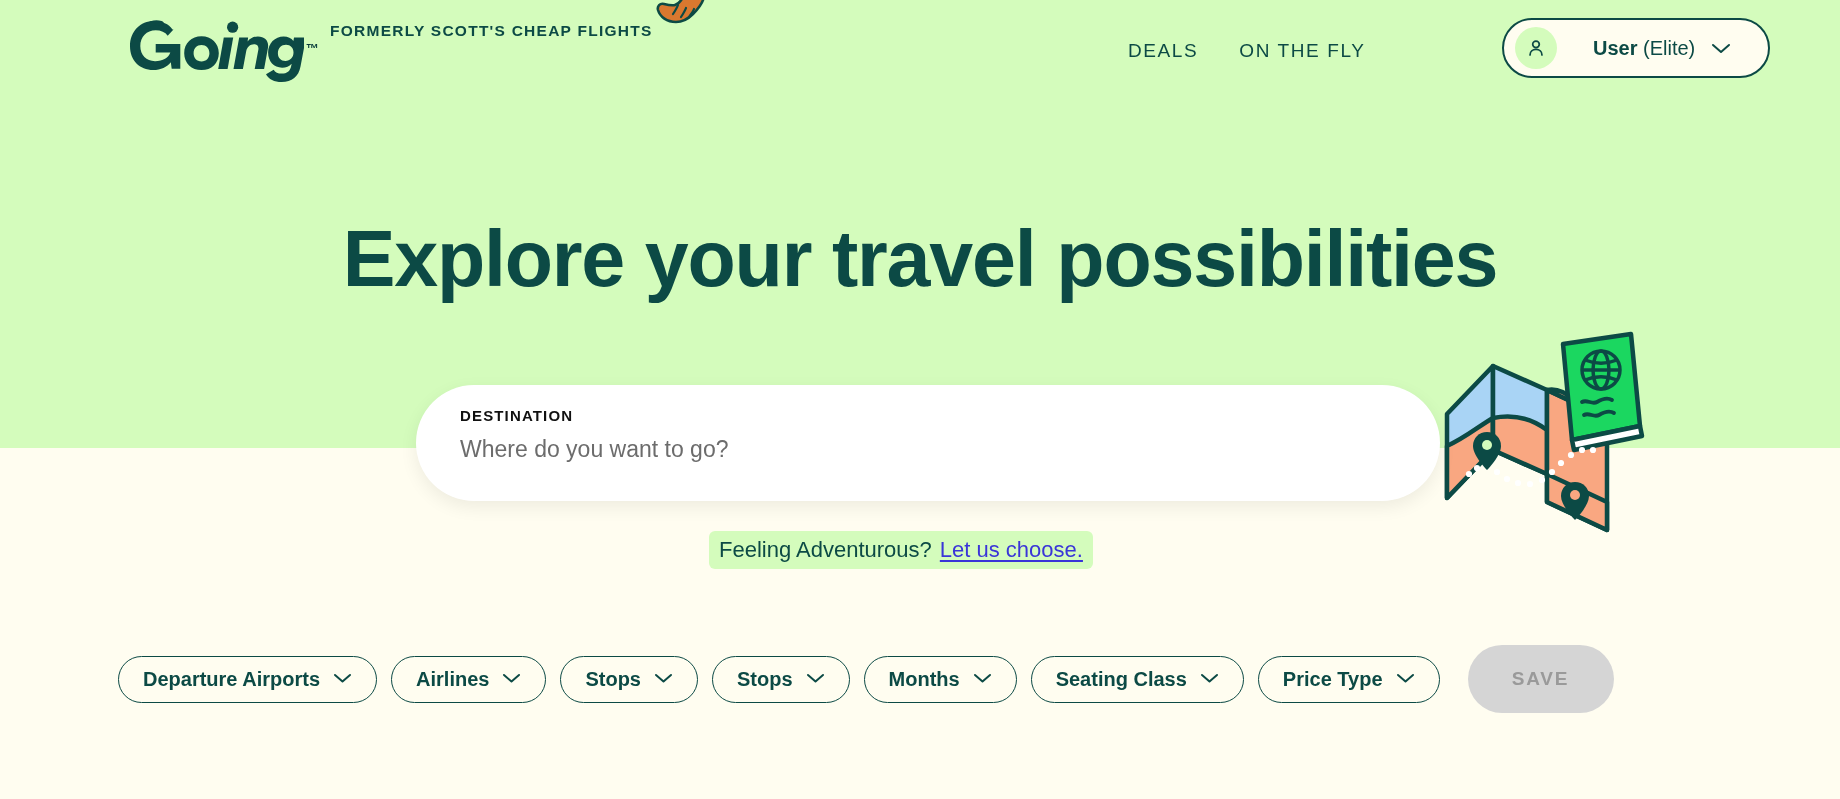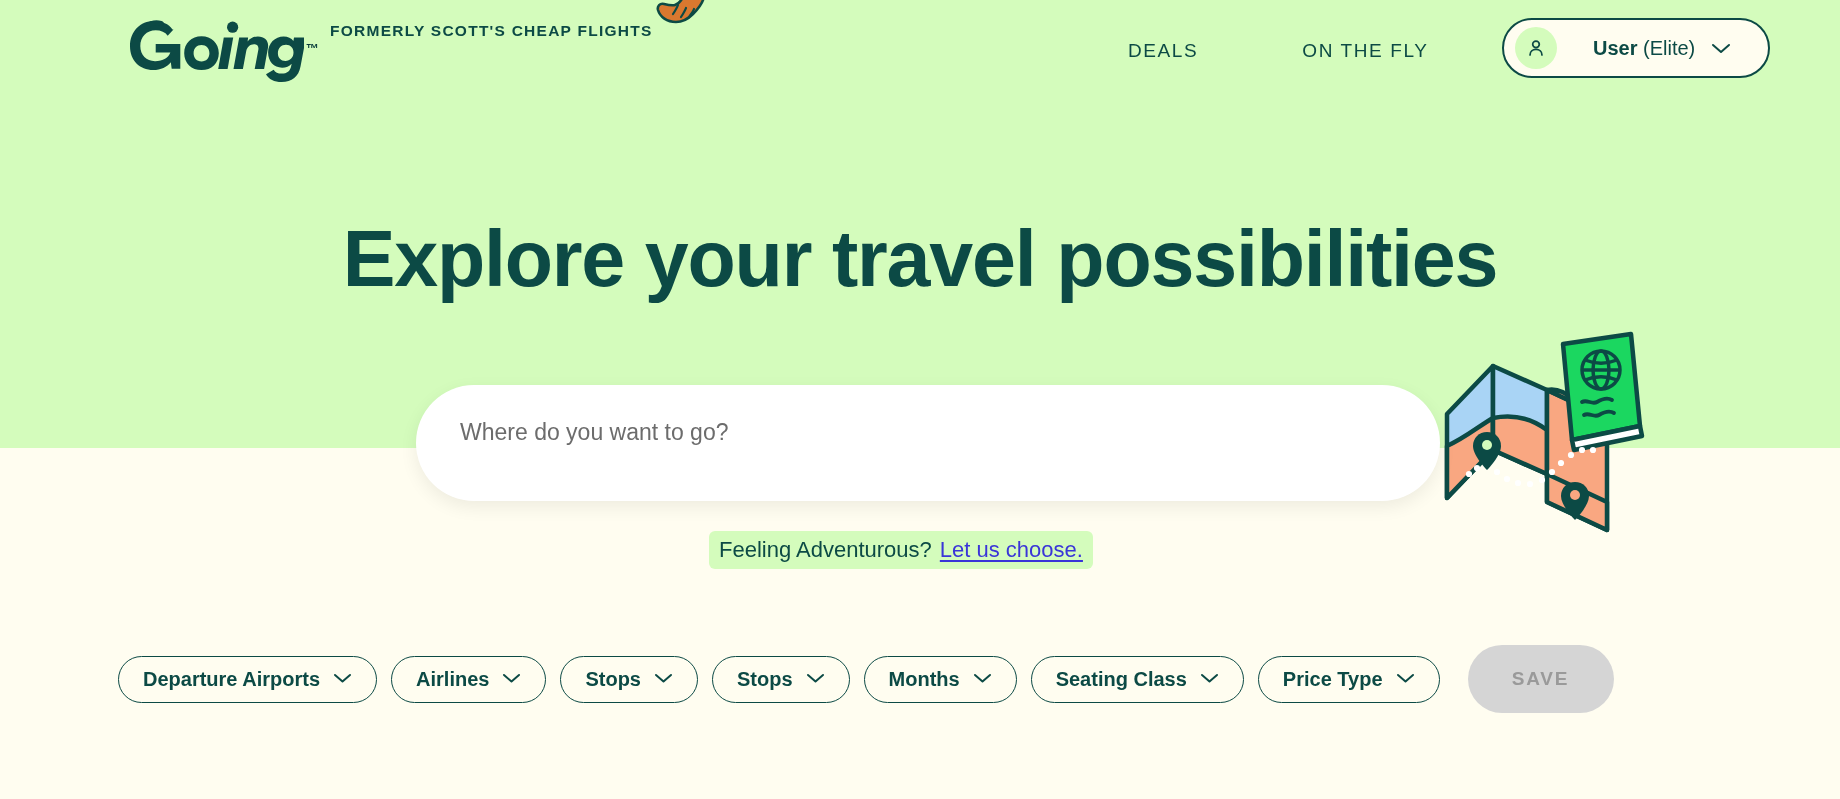--- a/index.html
+++ b/index.html
@@ -76,21 +76,21 @@
     width: 70px;
     height: 62px;
   }
 
   .nav {
     position: absolute;
     left: 1128px;
     top: 40px;
     display: flex;
     align-items: flex-start;
-    gap: 104px;
+    gap: 41px;
   }
   .nav a {
     font-size: 19px;
     letter-spacing: 1.6px;
     color: #0C4A45;
     text-decoration: none;
     font-weight: 400;
     white-space: nowrap;
   }
 
@@ -366,20 +366,21 @@
 
   <g fill="#0C4A45">
     <path d="M52 110c-8 0-14 6-14 14 0 10 14 24 14 24s14-14 14-24c0-8-6-14-14-14z"></path>
     <circle cx="52" cy="123" r="5" fill="#D4FCBC"></circle>
     <path d="M140 160c-8 0-14 6-14 14 0 10 14 24 14 24s14-14 14-24c0-8-6-14-14-14z"></path>
     <circle cx="140" cy="173" r="5" fill="#F9A781"></circle>
   </g>
 </svg>
 
 <div class="search-box">
+  <div class="search-label">DESTINATION</div>
   <input class="search-input" type="text" placeholder="Where do you want to go?" style="">
 </div>
 
 <div class="adventurous">
   <span>Feeling Adventurous?</span>
   <a href="#">Let us choose.</a>
 </div>
 
 <div class="filters">
 

